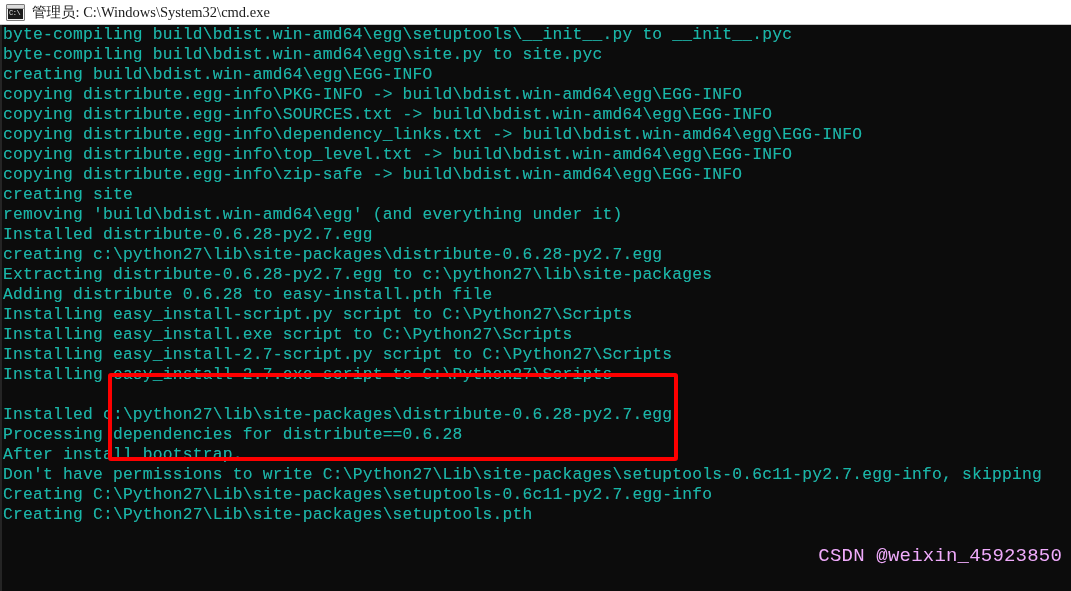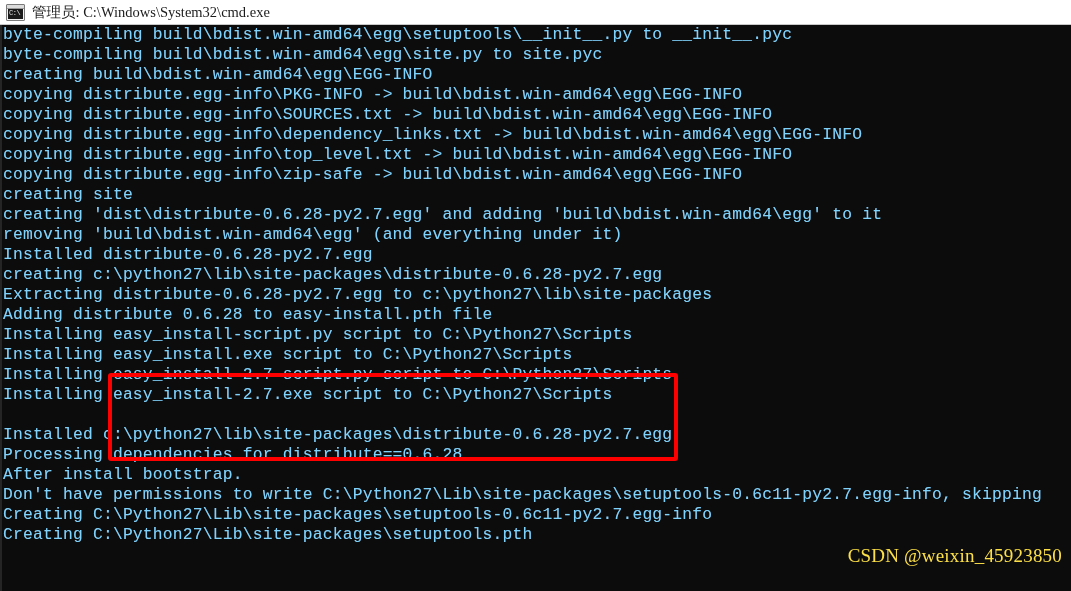--- a/index.html
+++ b/index.html
@@ -103,21 +103,21 @@
     left: 3px;
     top: 0px;
     width: 1066px;
   }
 
   .cline {
     font-family: "Liberation Mono", "DejaVu Sans Mono", monospace;
     font-size: 16.3px;
     line-height: 20px;
     height: 20px;
-    color: #7dd3fc;
+    color: #14b8a6;
     white-space: pre;
     letter-spacing: 0.22px;
     text-shadow: 0 0 0.4px rgba(170,190,255,0.35);
   }
 
   
   #red-box {
     position: absolute;
     left: 108px;
     top: 348px;
@@ -127,23 +127,23 @@
     border-radius: 3px;
     box-sizing: border-box;
     pointer-events: none;
   }
 
   
   #watermark {
     position: absolute;
     right: 9px;
     bottom: 24px;
-    font-family: Liberation Serif, serif;
+    font-family: Liberation Mono, monospace;
     font-size: 19px;
-    color: #fde047;
+    color: #f0abfc;
     white-space: nowrap;
     letter-spacing: 0.2px;
   }
 </style>
 </head>
 <body>
 
 <div id="window">
 
   <div id="titlebar">
@@ -159,21 +159,20 @@
     <div id="lines">
         <div class="cline">byte-compiling build\bdist.win-amd64\egg\setuptools\__init__.py to __init__.pyc</div>
         <div class="cline">byte-compiling build\bdist.win-amd64\egg\site.py to site.pyc</div>
         <div class="cline">creating build\bdist.win-amd64\egg\EGG-INFO</div>
         <div class="cline">copying distribute.egg-info\PKG-INFO -&gt; build\bdist.win-amd64\egg\EGG-INFO</div>
         <div class="cline">copying distribute.egg-info\SOURCES.txt -&gt; build\bdist.win-amd64\egg\EGG-INFO</div>
         <div class="cline">copying distribute.egg-info\dependency_links.txt -&gt; build\bdist.win-amd64\egg\EGG-INFO</div>
         <div class="cline">copying distribute.egg-info\top_level.txt -&gt; build\bdist.win-amd64\egg\EGG-INFO</div>
         <div class="cline">copying distribute.egg-info\zip-safe -&gt; build\bdist.win-amd64\egg\EGG-INFO</div>
         <div class="cline">creating site</div>
-        <div class="cline">creating 'dist\distribute-0.6.28-py2.7.egg' and adding 'build\bdist.win-amd64\egg' to it</div>
         <div class="cline">removing 'build\bdist.win-amd64\egg' (and everything under it)</div>
         <div class="cline">Installed distribute-0.6.28-py2.7.egg</div>
         <div class="cline">creating c:\python27\lib\site-packages\distribute-0.6.28-py2.7.egg</div>
         <div class="cline">Extracting distribute-0.6.28-py2.7.egg to c:\python27\lib\site-packages</div>
         <div class="cline">Adding distribute 0.6.28 to easy-install.pth file</div>
         <div class="cline">Installing easy_install-script.py script to C:\Python27\Scripts</div>
         <div class="cline">Installing easy_install.exe script to C:\Python27\Scripts</div>
         <div class="cline">Installing easy_install-2.7-script.py script to C:\Python27\Scripts</div>
         <div class="cline">Installing easy_install-2.7.exe script to C:\Python27\Scripts</div>
         <div class="cline">&nbsp;</div>

